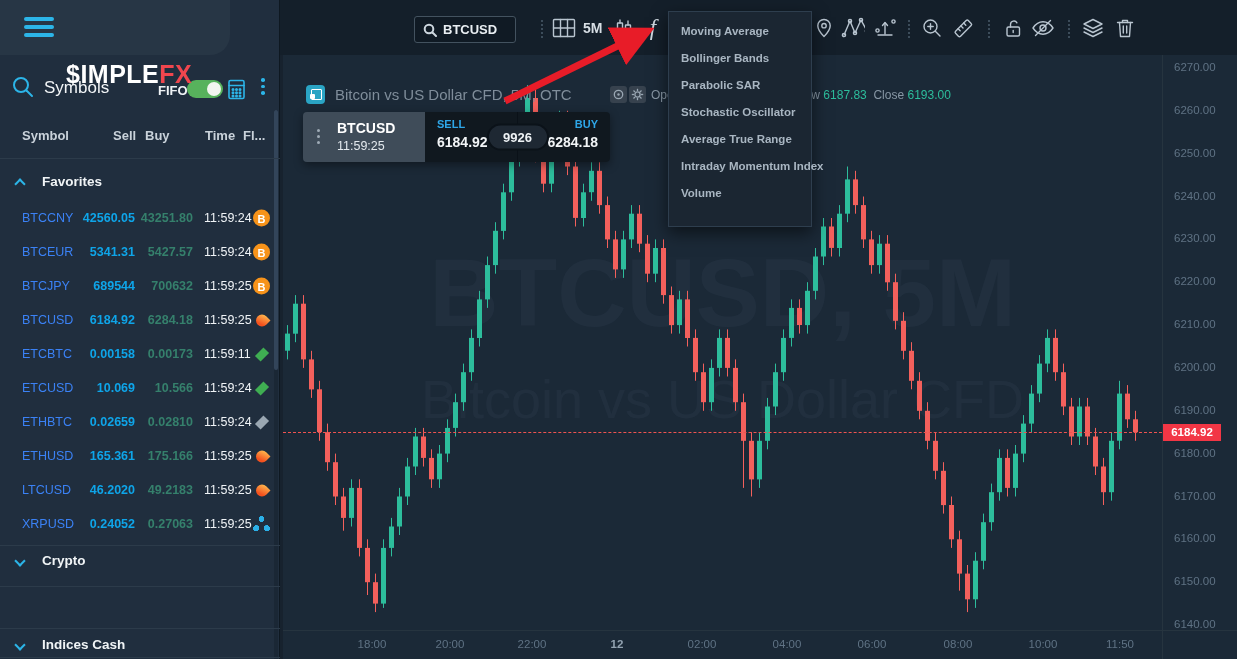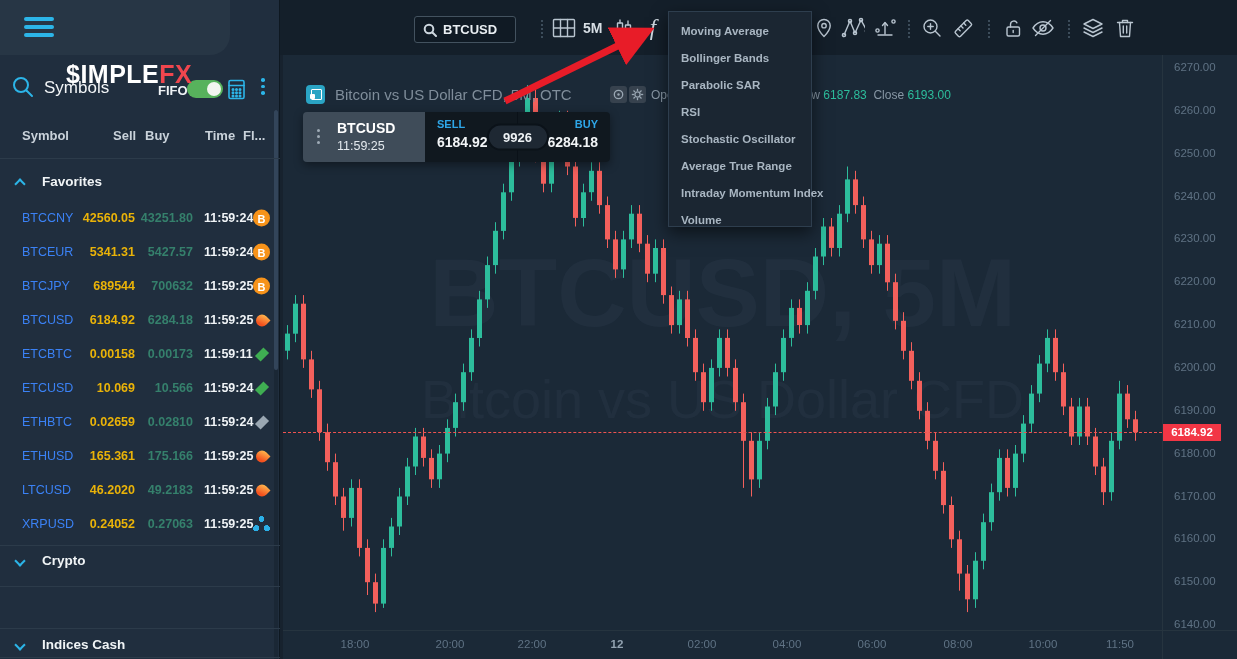--- a/index.html
+++ b/index.html
@@ -56,23 +56,23 @@
   #fav-row { position:absolute; left:0; top:172px; width:280px; height:26px; cursor:pointer; }
   .chev { display:inline-block; width:8px; height:8px; border-right:2.2px solid #2cb5e8; border-bottom:2.2px solid #2cb5e8; }
   .chev.up { transform:rotate(-135deg); }
   .chev.down { transform:rotate(45deg); }
   #fav-row .chev { position:absolute; left:16px; top:8px; }
   #fav-row .lbl, .section-row .lbl { position:absolute; left:42px; top:2px; color:#f0f4f6; font-size:13.5px; font-weight:700; }
 
   .srow { position:absolute; left:0; width:280px; height:34px; font-size:12.5px; cursor:pointer; }
   .srow span { position:absolute; top:50%; transform:translateY(-50%); }
   .s-sym  { left:22px; color:#3b82f6; }
-  .s-sell { right:145px; color:#eab308; font-weight:700; }
+  .s-sell { right:145px; color:#0ea5e9; font-weight:700; }
   .s-buy  { right:87px;  color:#35806c; font-weight:700; }
-  .s-time { left:204px; color:#eff3f6; font-weight:700; }
+  .s-time { left:204px; color:#eff3f6; font-weight:400; }
   .s-ico  { left:253px; width:17px; height:17px; display:flex; align-items:center; justify-content:center; }
   .s-ico[data-icon="btc"] { background:#f7931a; border-radius:50%; }
   .s-ico[data-icon="btc"]::after { content:"B"; color:#fff; font-size:11px; font-weight:700; }
   .s-ico[data-icon="flame"]::after { content:""; width:12px; height:12px;
         background:linear-gradient(160deg,#ffb74d 10%,#f4511e 75%);
         border-radius:50% 0 50% 50%; transform:rotate(45deg); display:block; }
   .s-ico[data-icon="etc"]::after { content:""; width:8px; height:8px; background:#3fae52;
         transform:rotate(45deg) scaleY(1.5); display:block; }
   .s-ico[data-icon="eth"]::after { content:""; width:8px; height:8px; background:#9aa7b2;
         transform:rotate(45deg) scaleY(1.5); display:block; }
@@ -367,21 +367,21 @@
 <div class="ptick" style="top:275px">6220.00</div>
 <div class="ptick" style="top:318px">6210.00</div>
 <div class="ptick" style="top:361px">6200.00</div>
 <div class="ptick" style="top:404px">6190.00</div>
 <div class="ptick" style="top:447px">6180.00</div>
 <div class="ptick" style="top:490px">6170.00</div>
 <div class="ptick" style="top:532px">6160.00</div>
 <div class="ptick" style="top:575px">6150.00</div>
 <div class="ptick" style="top:618px">6140.00</div>
 
-<div class="ttick" style="left:355px">18:00</div>
+<div class="ttick" style="left:372px">18:00</div>
 <div class="ttick" style="left:450px">20:00</div>
 <div class="ttick" style="left:532px">22:00</div>
 <div class="ttick bold" style="left:617px">12</div>
 <div class="ttick" style="left:702px">02:00</div>
 <div class="ttick" style="left:787px">04:00</div>
 <div class="ttick" style="left:872px">06:00</div>
 <div class="ttick" style="left:958px">08:00</div>
 <div class="ttick" style="left:1043px">10:00</div>
 <div class="ttick" style="left:1120px">11:50</div>
 
@@ -683,21 +683,20 @@
     <span class="chev down"></span>
     <span class="lbl">Indices Cash</span>
   </div>
   <div class="divider" style="top:657px"></div>
 </div>
 
 <div id="indicator-menu">
   <div class="mi">Moving Average</div>
   <div class="mi">Bollinger Bands</div>
   <div class="mi">Parabolic SAR</div>
-  <div class="mi">RSI</div>
   <div class="mi">Stochastic Oscillator</div>
   <div class="mi">Average True Range</div>
   <div class="mi">Intraday Momentum Index</div>
   <div class="mi">Volume</div>
 </div>
 
 <svg id="arrow-svg" width="1237" height="659">
   <defs>
     <marker id="ah" markerWidth="6" markerHeight="6" refX="4" refY="3" orient="auto">
       <path d="M0,0 L6,3 L0,6 Z" fill="#e81c28"></path>

